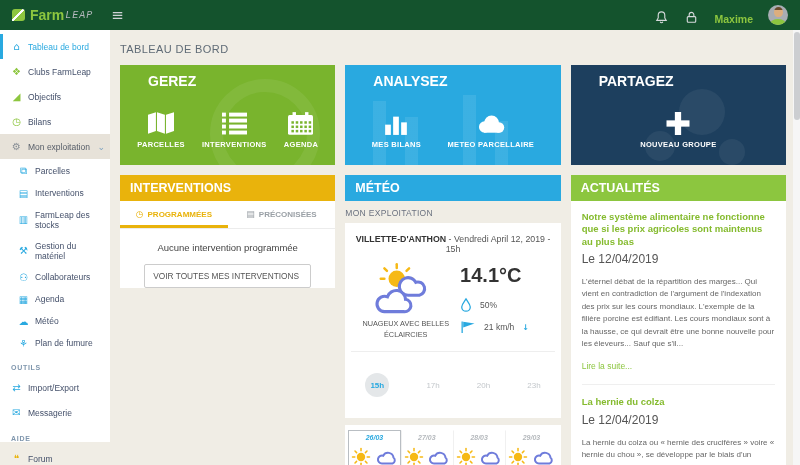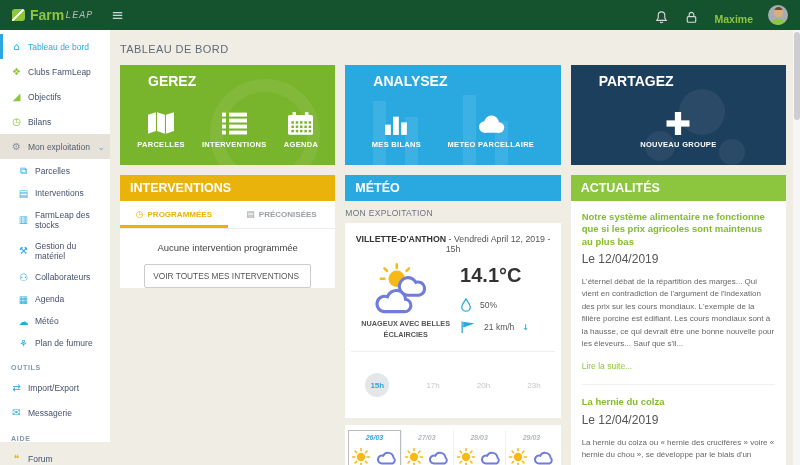--- a/index.html
+++ b/index.html
@@ -97,21 +97,21 @@
   .mt-label { font-size:8.5px; color:#6b7280; margin:7px 0 5px; letter-spacing:.3px; }
   .mt-card { background:#fff; padding:8px 6px 0; }
   .mt-loc { text-align:center; font-size:8.8px; color:#555; margin:3px 0 8px; }
   .mt-loc b { color:#333; }
   .mt-main { display:flex; }
   .mt-left { flex:1.15; display:flex; flex-direction:column; align-items:center; }
   .mt-right { flex:1; padding-top:2px; }
   .mt-temp { font-size:20px; font-weight:bold; color:#333; margin-bottom:10px; }
   .mt-row { display:flex; align-items:center; gap:8px; font-size:8.5px; color:#555; margin-bottom:8px; }
   .wind-arrow { color:#29a9e0; font-weight:bold; font-size:8px; font-family:"DejaVu Sans",sans-serif; }
-  .mt-cond { font-size:7.3px; font-weight:bold; color:#555; text-align:center; line-height:1.45;
+  .mt-cond { font-size:7.3px; font-weight:normal; color:#555; text-align:center; line-height:1.45;
     margin-top:3px; }
   .mt-hours { display:flex; justify-content:space-between; align-items:center;
     border-top:1px solid #eee; margin-top:9px; padding:21px 14px; }
   .mt-hour { font-size:8px; color:#c3c7cb; cursor:pointer; }
   .mt-hour.active { width:24px; height:24px; border-radius:50%; background:#e4e7e9; color:#29a9e0;
     font-weight:bold; display:flex; align-items:center; justify-content:center; }
   .fc-card { background:#fff; margin-top:7px; padding:5px 3px; display:flex; }
   .fc-cell { flex:1; display:flex; flex-direction:column; align-items:center; gap:6px;
     padding:3px 0 10px; border:1px solid transparent; cursor:pointer; }
   .fc-cell + .fc-cell { border-left-color:#f0f0f0; }

